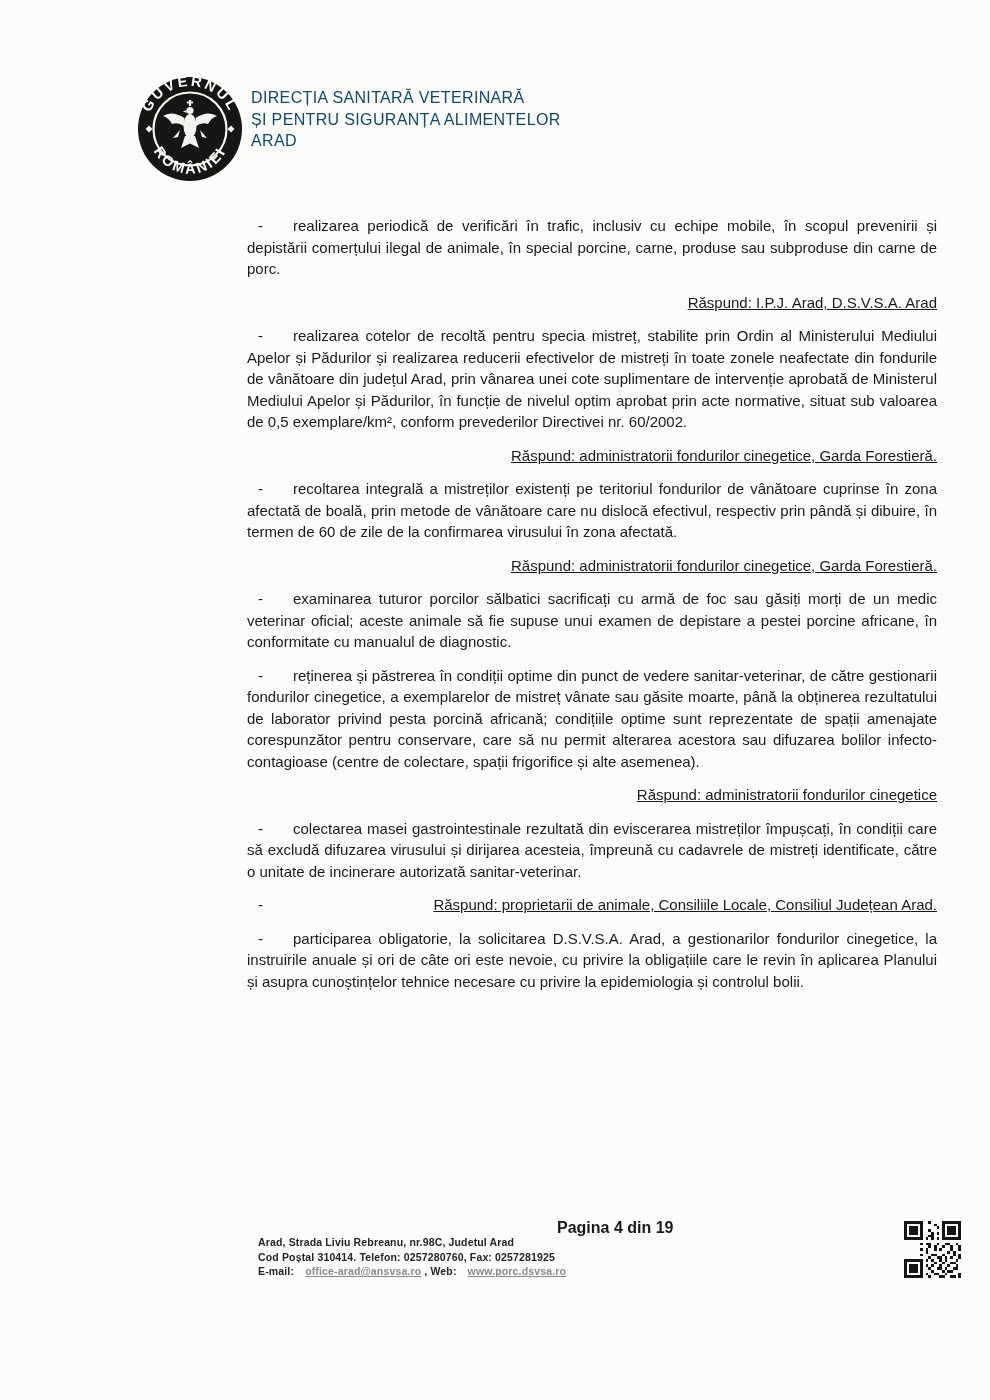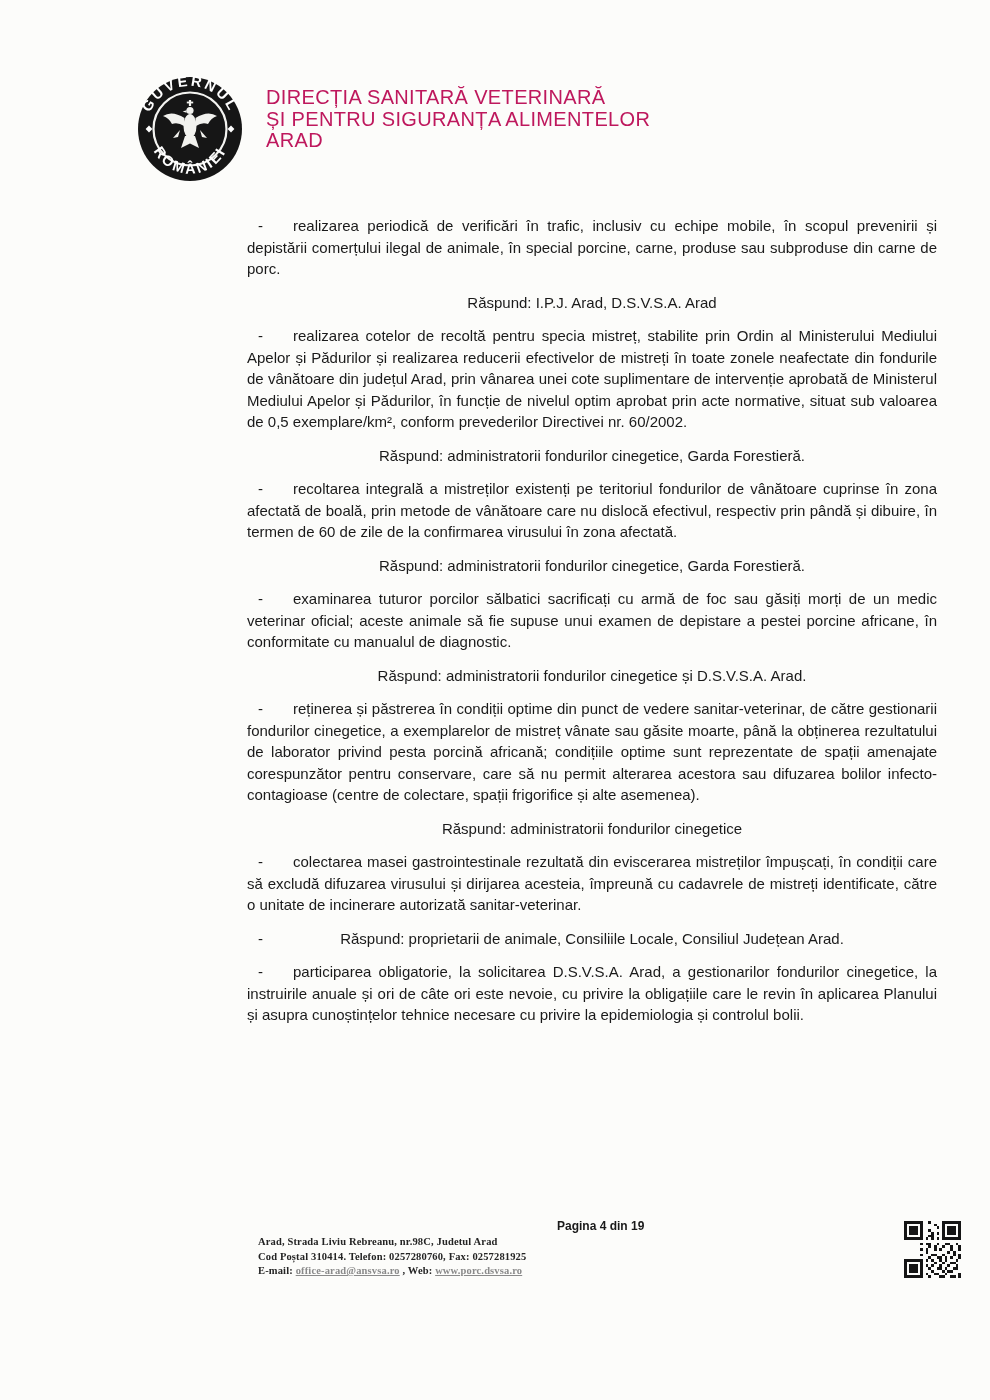--- a/index.html
+++ b/index.html
@@ -7,34 +7,34 @@
     position:relative;
     width:990px;height:1400px;
     background:#fcfcfa;
     font-family:"Liberation Sans", sans-serif;
     color:#1c1c1c;
     overflow:hidden;
     margin:0 auto;
   }
   
   .seal{position:absolute;left:136px;top:74px;width:108px;height:110px;}
-  .org{position:absolute;left:266px;top:87px;font-size:20px;line-height:21.5px;
-       letter-spacing:.35px;color:#be185d;font-weight:500;}
+  .org{position:absolute;left:251px;top:87px;font-size:16px;line-height:21.5px;
+       letter-spacing:.35px;color:#0c4a6e;font-weight:500;}
   
   .body{position:absolute;left:247px;top:215px;width:690px;
         font-size:15px;line-height:21.5px;color:#1a1a1a;}
   .body p{margin:0 0 12px 0;}
   p.bullet{position:relative;text-align:justify;text-indent:46px;}
   p.bullet .dash{position:absolute;left:11px;top:0;text-indent:0;}
-  p.resp{text-align:center;}
+  p.resp{text-align:right;text-decoration:underline;}
   
-  .pagenum{position:absolute;left:557px;top:1219px;font-size:12px;font-weight:700;color:#191919;}
+  .pagenum{position:absolute;left:557px;top:1219px;font-size:16px;font-weight:700;color:#191919;}
   .addr{position:absolute;left:258px;top:1235px;font-size:10.5px;line-height:14.5px;
-        font-weight:700;color:#242424;letter-spacing:.15px;font-family:Liberation Serif, serif;}
-  .addr .lnk{color:#8a8a8a;text-decoration:underline;font-weight:600;cursor:pointer;}
+        font-weight:700;color:#242424;letter-spacing:.15px;}
+  .addr .lnk{color:#8a8a8a;text-decoration:underline;font-weight:600;cursor:pointer;margin-left:8px;}
   .qr{position:absolute;left:904px;top:1221px;width:57px;height:57px;}
 </style>
 </head>
 <body>
 
 <div class="page">
 
   <svg class="seal" viewBox="0 0 108 110">
     <circle cx="54" cy="55" r="52" fill="#161616"></circle>
     <circle cx="54" cy="55" r="36.5" fill="none" stroke="#f4f4f1" stroke-width="2.2"></circle>
@@ -72,21 +72,20 @@
   </div>
 
   <div class="body">
     <p class="bullet"><span class="dash">-</span><span>realizarea periodică de verificări în trafic, inclusiv cu echipe mobile, în scopul prevenirii și depistării comerțului ilegal de animale, în special porcine, carne, produse sau subproduse din carne de porc.</span></p>
     <p class="resp">Răspund: I.P.J. Arad, D.S.V.S.A. Arad</p>
     <p class="bullet"><span class="dash">-</span><span>realizarea cotelor de recoltă pentru specia mistreț, stabilite prin Ordin al Ministerului Mediului Apelor și Pădurilor și realizarea reducerii efectivelor de mistreți în toate zonele neafectate din fondurile de vânătoare din județul Arad, prin vânarea unei cote suplimentare de intervenție aprobată de Ministerul Mediului Apelor și Pădurilor, în funcție de nivelul optim aprobat prin acte normative, situat sub valoarea de 0,5 exemplare/km², conform prevederilor Directivei nr. 60/2002.</span></p>
     <p class="resp">Răspund: administratorii fondurilor cinegetice, Garda Forestieră.</p>
     <p class="bullet"><span class="dash">-</span><span>recoltarea integrală a mistreților existenți pe teritoriul fondurilor de vânătoare cuprinse în zona afectată de boală, prin metode de vânătoare care nu dislocă efectivul, respectiv prin pândă și dibuire, în termen de 60 de zile de la confirmarea virusului în zona afectată.</span></p>
     <p class="resp">Răspund: administratorii fondurilor cinegetice, Garda Forestieră.</p>
     <p class="bullet"><span class="dash">-</span><span>examinarea tuturor porcilor sălbatici sacrificați cu armă de foc sau găsiți morți de un medic veterinar oficial; aceste animale să fie supuse unui examen de depistare a pestei porcine africane, în conformitate cu manualul de diagnostic.</span></p>
-    <p class="resp">Răspund: administratorii fondurilor cinegetice și D.S.V.S.A. Arad.</p>
     <p class="bullet"><span class="dash">-</span><span>reținerea și păstrerea în condiții optime din punct de vedere sanitar-veterinar, de către gestionarii fondurilor cinegetice, a exemplarelor de mistreț vânate sau găsite moarte, până la obținerea rezultatului de laborator privind pesta porcină africană; condițiile optime sunt reprezentate de spații amenajate corespunzător pentru conservare, care să nu permit alterarea acestora sau difuzarea bolilor infecto-contagioase (centre de colectare, spații frigorifice și alte asemenea).</span></p>
     <p class="resp">Răspund: administratorii fondurilor cinegetice</p>
     <p class="bullet"><span class="dash">-</span><span>colectarea masei gastrointestinale rezultată din eviscerarea mistreților împușcați, în condiții care să excludă difuzarea virusului și dirijarea acesteia, împreună cu cadavrele de mistreți identificate, către o unitate de incinerare autorizată sanitar-veterinar.</span></p>
     <p class="bullet"><span class="dash">-</span></p>
     <p class="resp">Răspund: proprietarii de animale, Consiliile Locale, Consiliul Județean Arad.</p>
     <p class="bullet"><span class="dash">-</span><span>participarea obligatorie, la solicitarea D.S.V.S.A. Arad, a gestionarilor fondurilor cinegetice, la instruirile anuale și ori de câte ori este nevoie, cu privire la obligațiile care le revin în aplicarea Planului și asupra cunoștințelor tehnice necesare cu privire la epidemiologia și controlul bolii.</span></p>
   </div>
 
   <div class="pagenum">Pagina 4 din 19</div>
 

